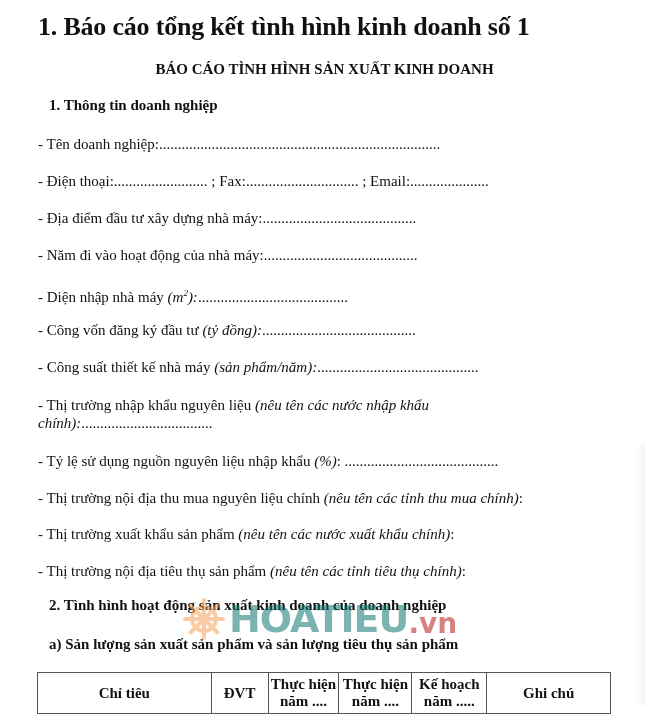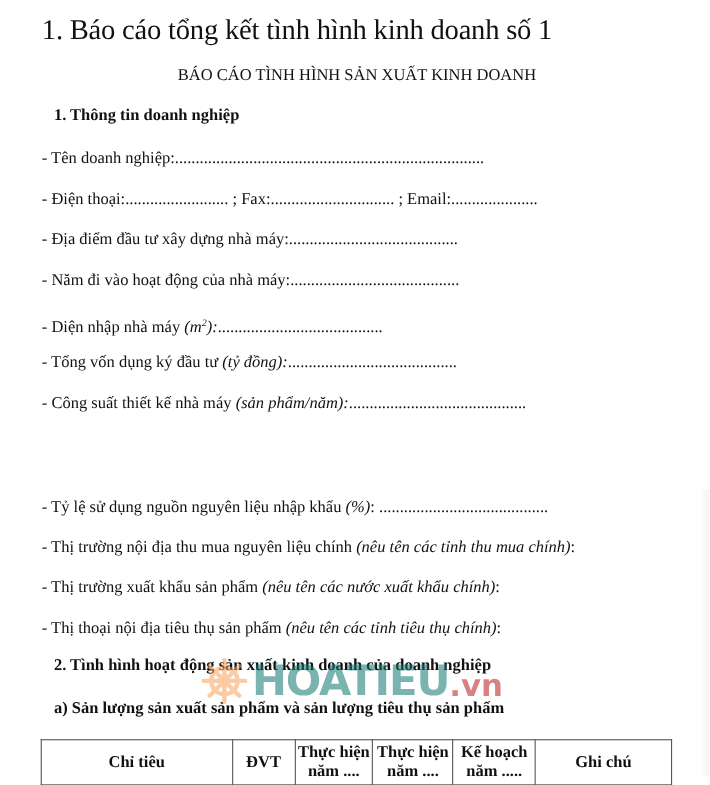--- a/index.html
+++ b/index.html
@@ -28,32 +28,32 @@
       top: 445px;
       width: 9px;
       height: 260px;
       background: linear-gradient(to right, rgba(240,240,240,0) 0%, #f3f3f3 100%);
     }
     .heading {
       position: absolute;
       left: 38px;
       top: 12px;
       font-size: 26px;
-      font-weight: normal;
+      font-weight: bold;
       letter-spacing: -0.2px;
       white-space: nowrap;
     }
     .subtitle {
       position: absolute;
       left: 0;
       width: 645px;
       top: 61px;
       text-align: center;
       font-size: 15px;
-      font-weight: normal;
+      font-weight: bold;
       padding-left: 4px;
       box-sizing: border-box;
       white-space: nowrap;
     }
     .section {
       position: absolute;
       left: 38px;
       font-size: 15px;
       font-weight: bold;
       white-space: nowrap;
@@ -152,42 +152,45 @@
 
   <div class="line" style="top:246px;">
     <span>- Năm đi vào hoạt động của nhà máy:</span><span class="dots">.........................................</span>
   </div>
 
   <div class="line" style="top:284px;">
     <span>- Diện nhập nhà máy </span><i><span>(m</span><sup style="font-size:9px;">2</sup><span>):</span></i><span class="dots">........................................</span>
   </div>
 
   <div class="line" style="top:321px;">
-    <span>- Tổng vốn dụng ký đầu tư </span><i>(tỷ đồng)</i><i>:</i><span class="dots">.........................................</span>
+    <span>- Công vốn đăng ký đầu tư </span><i>(tỷ đồng)</i><i>:</i><span class="dots">.........................................</span>
   </div>
 
   <div class="line" style="top:358px;">
     <span>- Công suất thiết kế nhà máy </span><i>(sản phẩm/năm)</i><i>:</i><span class="dots">...........................................</span>
   </div>
 
+  <div class="line wrap" style="top:396px;">
+    <span>- Thị trường nhập khẩu nguyên liệu </span><i>(nêu tên các nước nhập khẩu chính)</i><i>:</i><span class="dots">...................................</span>
+  </div>
 
   <div class="line" style="top:452px;">
     <span>- Tỷ lệ sử dụng nguồn nguyên liệu nhập khẩu </span><i>(%)</i><span>: </span><span class="dots">.........................................</span>
   </div>
 
   <div class="line" style="top:489px;">
     <span>- Thị trường nội địa thu mua nguyên liệu chính </span><i>(nêu tên các tỉnh thu mua chính)</i><span>:</span>
   </div>
 
   <div class="line" style="top:525px;font-family:Liberation Serif, serif;">
     <span>- Thị trường xuất khẩu sản phẩm </span><i>(nêu tên các nước xuất khẩu chính)</i><span>:</span>
   </div>
 
   <div class="line" style="top:562px;">
-    <span>- Thị thoại nội địa tiêu thụ sản phẩm </span><i>(nêu tên các tỉnh tiêu thụ chính)</i><span>:</span>
+    <span>- Thị trường nội địa tiêu thụ sản phẩm </span><i>(nêu tên các tỉnh tiêu thụ chính)</i><span>:</span>
   </div>
 
   <div class="section" style="top:597px;">2. Tình hình hoạt động sản xuất kinh doanh của doanh nghiệp</div>
 
   <div class="section" style="top:636px;text-align:center;">a) Sản lượng sản xuất sản phẩm và sản lượng tiêu thụ sản phẩm</div>
 
   <div class="watermark">
     <svg class="wheel" viewBox="0 0 42 42">
       <g fill="none" stroke="#f6a35c" stroke-width="4">
         <circle cx="21" cy="21" r="12"></circle>

